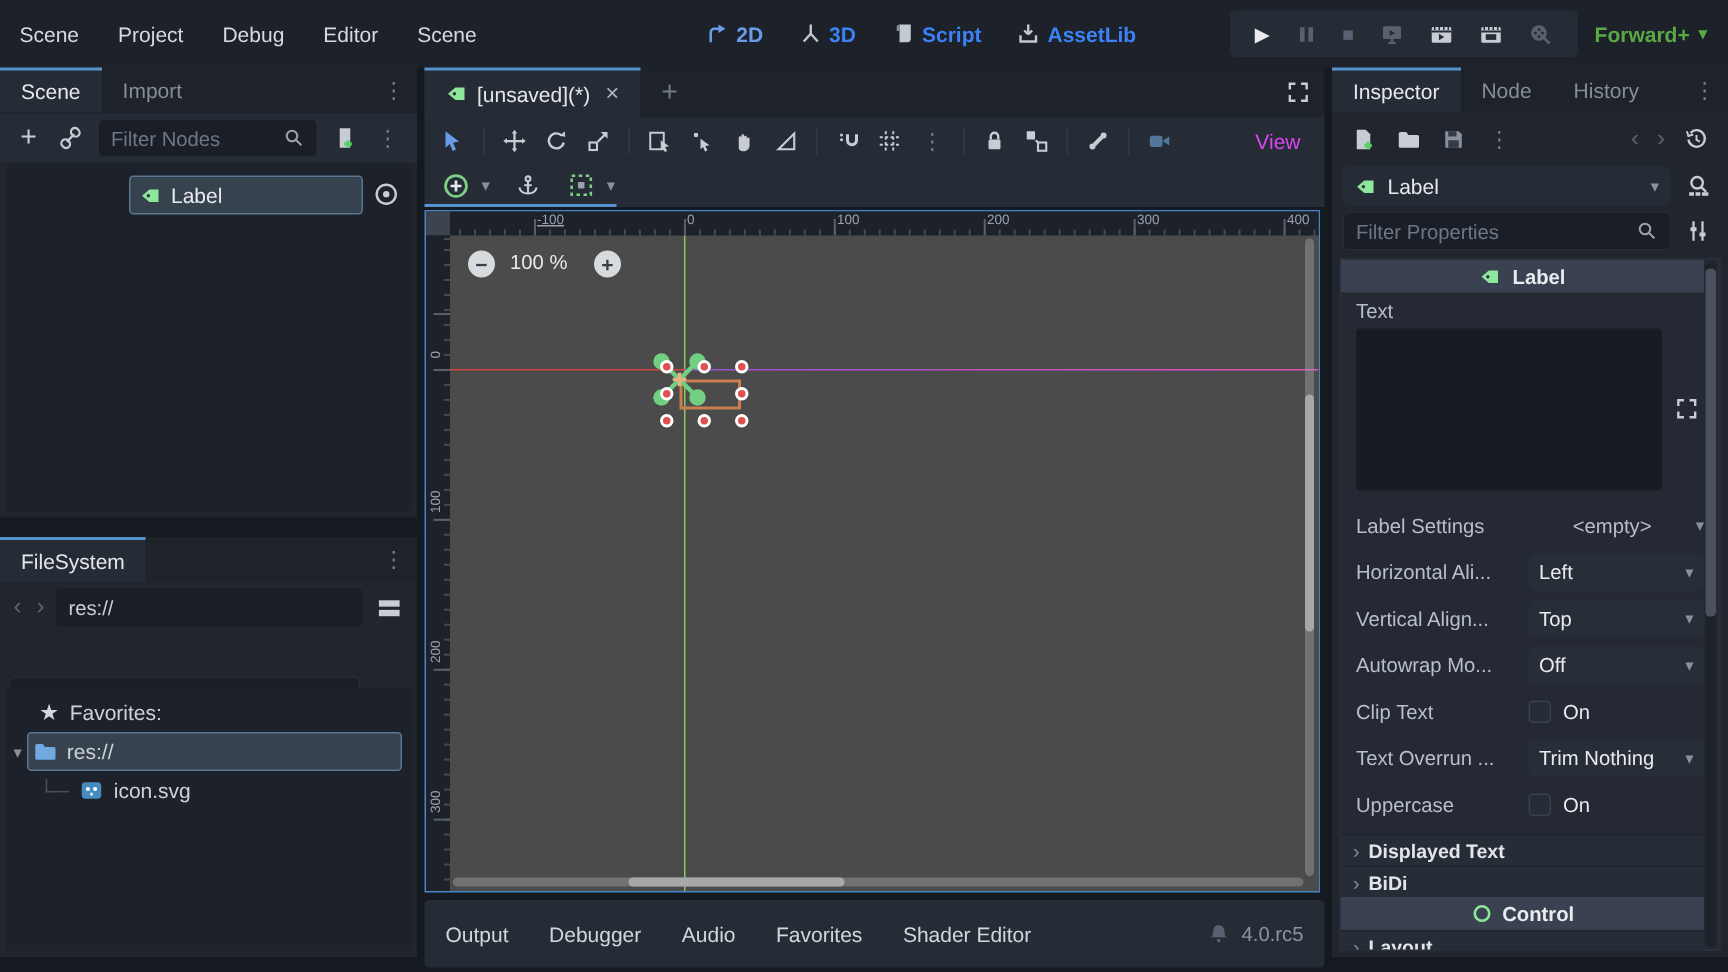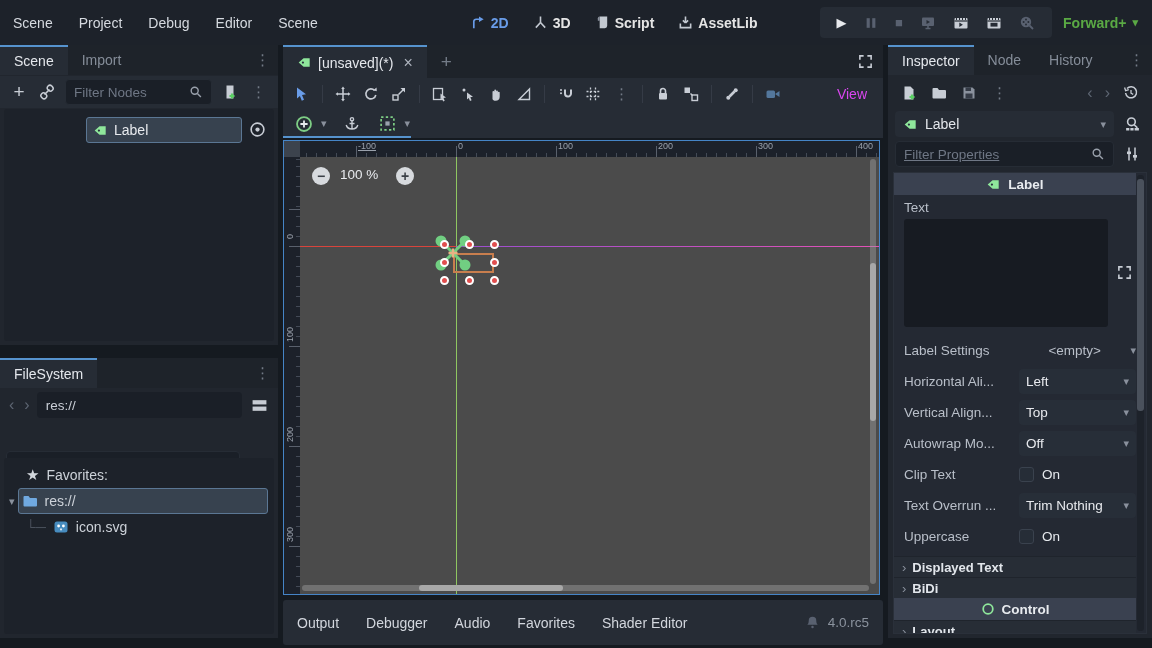--- a/index.html
+++ b/index.html
@@ -15,21 +15,21 @@
   .input { background:#1a1f27; border:1px solid #262c35; border-radius:4px; color:#6f7785;
     display:flex; align-items:center; padding:0 8px; height:26px; }
   .input .ph { flex:1; font-size:13.5px; color:#6f7785; }
   .chev { color:#8a919d; font-size:11px; }
 
   
   #menubar { left:0; top:0; width:1152px; height:45px; background:#1d222a;
     display:flex; align-items:center; }
   #menubar .menu { padding:0 13px; color:#d6dae0; cursor:pointer; }
   .ctx-switch { display:flex; align-items:center; gap:4px; margin-left:130px; }
-  .ctx { display:flex; align-items:center; gap:5px; padding:4px 10px; color:#e5e5e5;
+  .ctx { display:flex; align-items:center; gap:5px; padding:4px 10px; color:#3b82f6;
     font-weight:bold; cursor:pointer; }
   .ctx.active { color:#699ce8; }
   #playback { position:absolute; left:820px; top:7px; width:232px; height:31px;
     background:#262c35; border-radius:4px; display:flex; align-items:center;
     justify-content:space-around; padding:0 8px; }
   #renderer { position:absolute; right:14px; top:0; height:45px; display:flex;
     align-items:center; gap:6px; color:#5aa944; font-weight:bold; cursor:pointer; }
   #renderer .chev { color:#5aa944; }
 
   
@@ -603,21 +603,21 @@
       </div>
       <div class="tbtn">
         <svg class="ic" width="17" height="17" viewBox="0 0 16 16">
           <circle cx="7" cy="5.5" r="3.6" stroke="#c8cdd5" stroke-width="1.5" fill="none"></circle>
           <path d="M9.6 8.2l3 3" stroke="#c8cdd5" stroke-width="1.5"></path>
           <path d="M2 12.5h3M6 12.5h3M10 12.5h4" stroke="#c8cdd5" stroke-width="2.2"></path>
         </svg>
       </div>
     </div>
     <div id="filter-row">
-      <div class="input" style="flex:1;text-decoration:underline;">
+      <div class="input" style="flex:1;">
         <span class="ph">Filter Properties</span>
         <svg class="ic" width="14" height="14" viewBox="0 0 16 16">
           <circle cx="6.5" cy="6.5" r="4" stroke="#9aa1ac" stroke-width="1.6" fill="none"></circle>
           <path d="M9.6 9.6L13.6 13.6" stroke="#9aa1ac" stroke-width="1.6"></path>
         </svg>
       </div>
       <div class="tbtn">
         <svg class="ic" width="16" height="16" viewBox="0 0 16 16">
           <path d="M5 1.5v13M11 1.5v13" stroke="#c8cdd5" stroke-width="1.5"></path>
           <rect x="3" y="5.5" width="4" height="2.6" fill="#c8cdd5"></rect>

